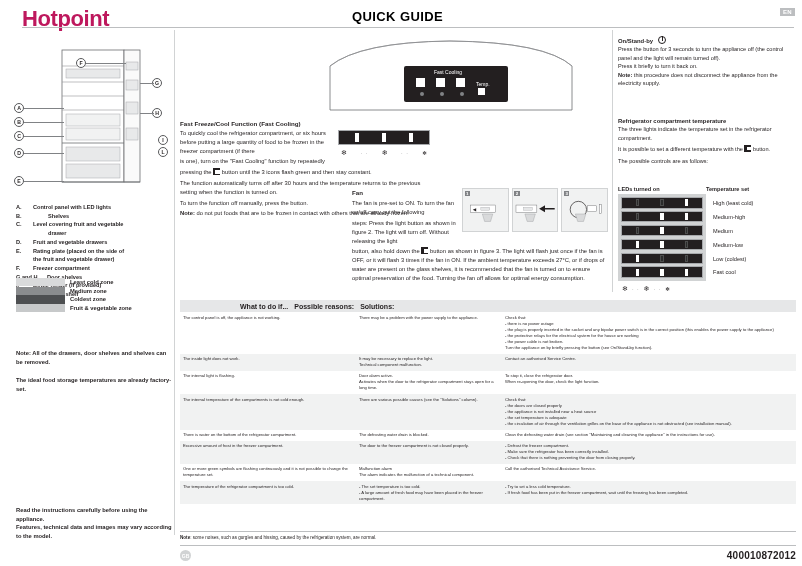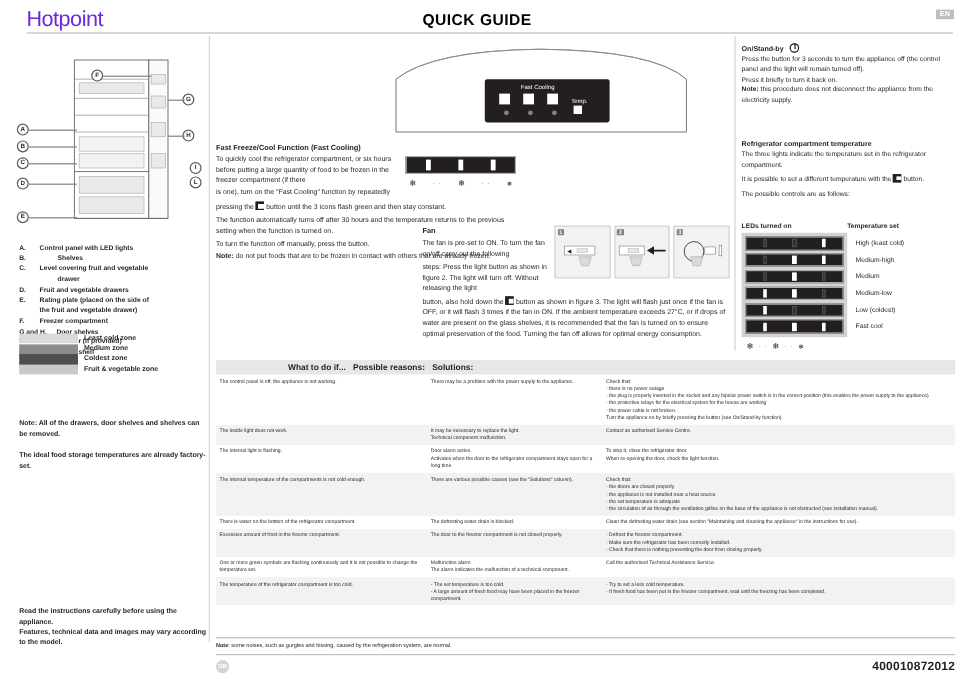--- a/index.html
+++ b/index.html
@@ -9,21 +9,21 @@
     font-family: "Liberation Sans", sans-serif;
     color: #231f20;
     overflow: hidden;
   }
   .page { position: relative; width: 802px; height: 566px; }
 
   
   .header { position: absolute; left: 0; top: 0; width: 802px; height: 30px; }
   .logo {
     position: absolute; left: 22px; top: 6px;
-    font-size: 18px; font-weight: normal; letter-spacing: -0.4px; color: #6d28d9;
+    font-size: 22px; font-weight: bold; letter-spacing: -0.4px; color: #be185d;
   }
   .quick-guide {
     position: absolute; left: 352px; top: 9px;
     font-size: 13px; font-weight: bold; color: #000000; letter-spacing: 0.4px;
   }
   .lang-badge {
     position: absolute; right: 7px; top: 8px;
     background: #bcbec0; color: #ffffff;
     font-size: 6px; font-weight: bold; padding: 1px 3px 1px 3px;
     letter-spacing: .3px;

